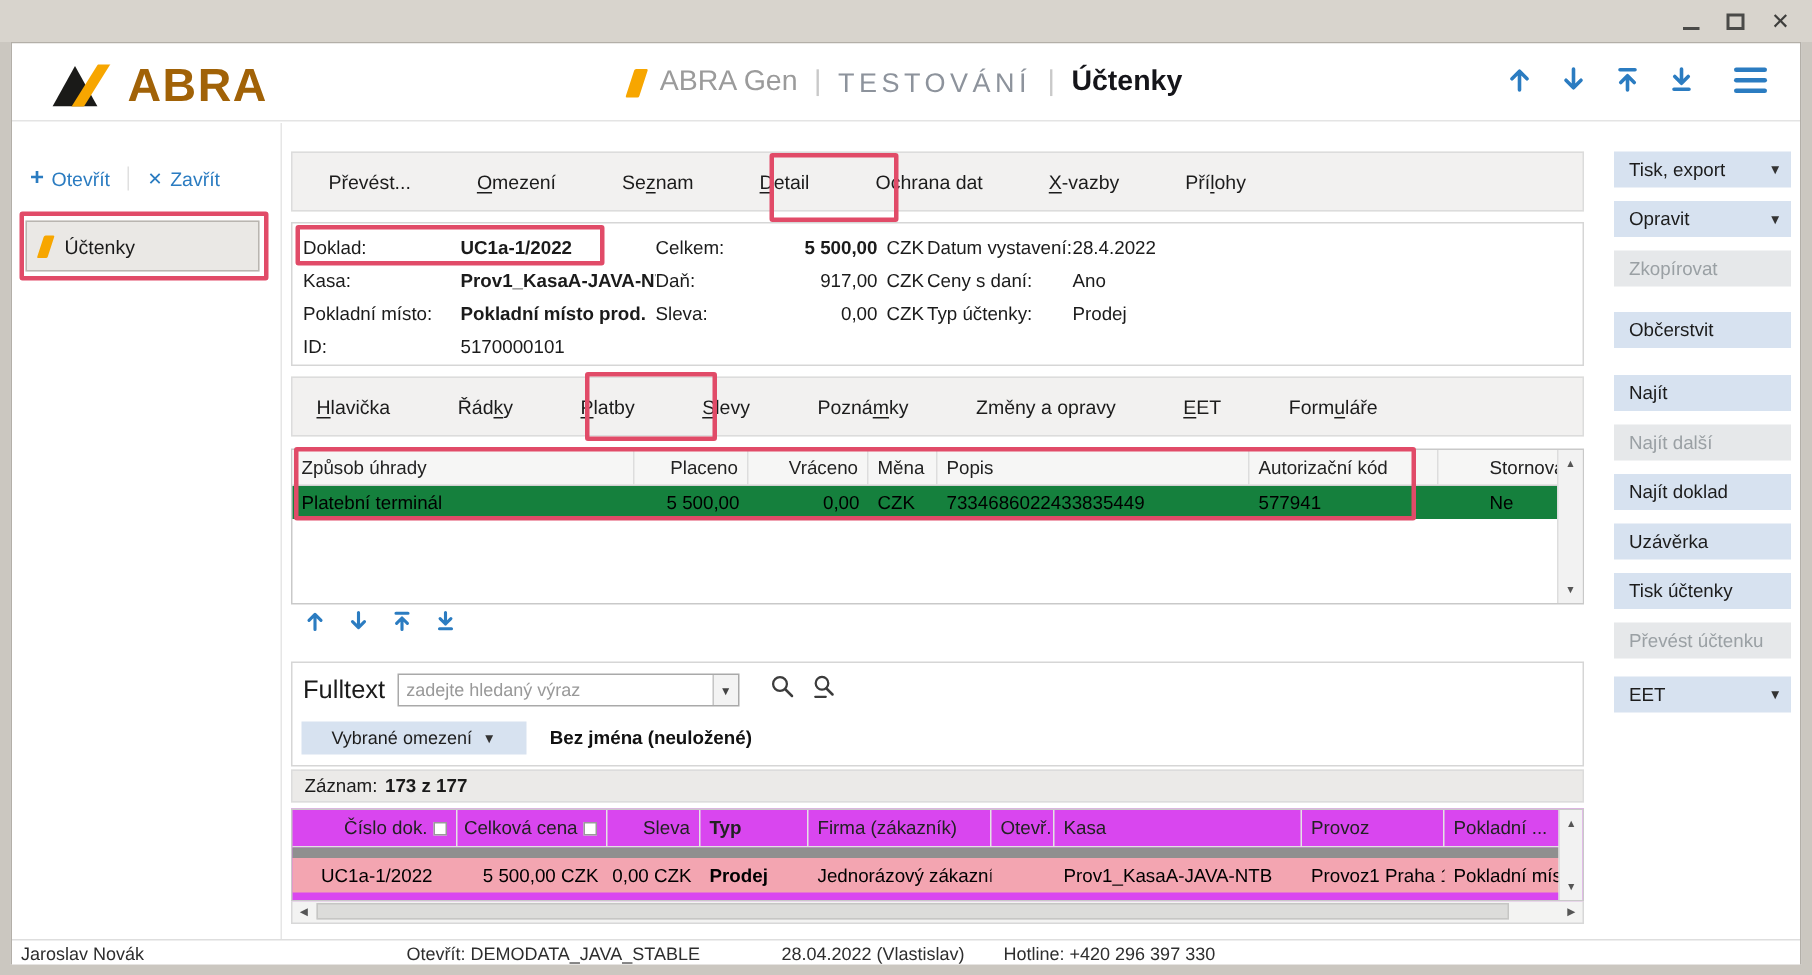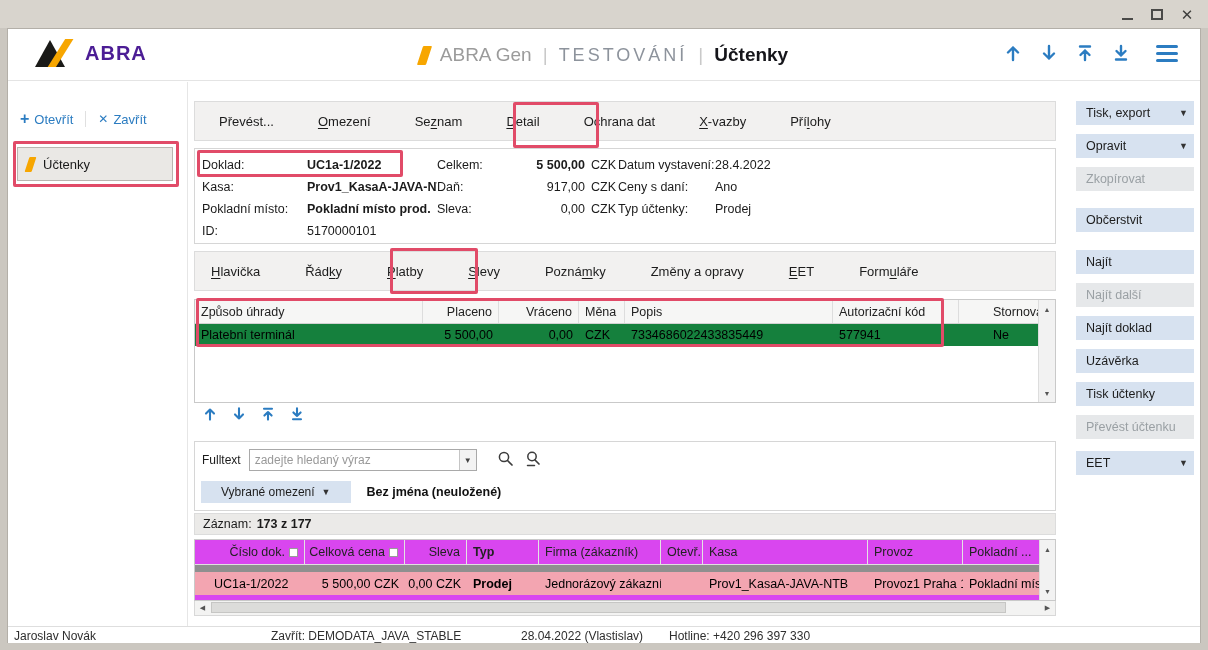--- a/index.html
+++ b/index.html
@@ -13,21 +13,21 @@
   .glyph-min{width:11px;height:2px;background:#4a4a48;margin-top:9px;}
   .glyph-max{width:12px;height:11px;border:2px solid #4a4a48;}
   .glyph-close{font-size:15px;color:#3e3e3c;line-height:1;}
 
   
   .window{position:absolute;left:7px;top:28px;width:1194px;height:615px;background:#fff;border:1px solid #b3afa8;}
 
   
   .app-header{position:absolute;left:0;top:0;width:100%;height:52px;background:#fff;border-bottom:1px solid #e4e4e4;}
   .logo{position:absolute;left:26px;top:10px;display:flex;align-items:center;gap:7px;}
-  .logo-text{font-size:20px;font-weight:bold;color:#4c1d95;letter-spacing:1px;}
+  .logo-text{font-size:31px;font-weight:bold;color:#a16207;letter-spacing:1px;}
   .header-center{position:absolute;left:0;top:0;width:100%;height:52px;display:flex;align-items:center;justify-content:center;gap:11px;}
   .slash-icon{width:9px;height:19px;background:#f7a600;transform:skewX(-18deg);border-radius:1px;}
   .slash-icon.small{width:7px;height:15px;}
   .app-name{font-size:19px;color:#9b9b9b;}
   .env{font-size:18px;color:#8d939c;letter-spacing:3px;}
   .sep{font-size:19px;color:#c9c9c9;}
   .module{font-size:19px;color:#15151a;font-weight:600;}
   .header-icons{position:absolute;right:22px;top:14px;display:flex;align-items:center;gap:16px;}
   .nav-arrow{width:20px;height:20px;display:flex;align-items:center;justify-content:center;}
   .hamburger{display:flex;flex-direction:column;gap:4px;margin-left:9px;}
@@ -80,21 +80,21 @@
   .hs-btn.left{left:0;}
   .hs-btn.right{right:0;}
   .hs-thumb{position:absolute;left:16px;top:1px;width:795px;height:11px;background:#dcdcda;border:1px solid #c6c6c4;}
 
   
   .pay-nav{position:absolute;left:194px;top:377px;display:flex;gap:13px;align-items:center;}
 
   
   .search-panel{position:absolute;left:186px;top:412px;width:862px;height:70px;background:#fff;border:1px solid #d6d6d6;}
   .ft-row{position:absolute;left:7px;top:7px;display:flex;align-items:center;gap:8px;}
-  .ft-label{font-size:12px;color:#1b1b1b;}
+  .ft-label{font-size:17px;color:#1b1b1b;}
   .ft-combo{width:228px;height:22px;border:1px solid #a9a9a9;display:flex;align-items:center;background:#fff;}
   .ft-input{flex:1;border:none;outline:none;font-size:12px;color:#333;padding:0 5px;min-width:0;font-family:inherit;background:transparent;}
   .ft-input::placeholder{color:#999;}
   .ft-dd{width:17px;height:100%;border-left:1px solid #c5c5c5;display:flex;align-items:center;justify-content:center;font-size:8px;color:#444;background:#f3f3f3;}
   .ft-icons{display:flex;gap:11px;margin-left:12px;align-items:center;}
   .filter-row{position:absolute;left:6px;top:39px;display:flex;align-items:center;gap:16px;}
   .filter-btn{height:22px;background:#d7e2f0;display:flex;align-items:center;gap:7px;padding:0 20px;font-size:12px;color:#1d1d1d;}
   .filter-btn .dd-glyph{font-size:9px;color:#333;}
   .filter-value{font-size:12.5px;font-weight:bold;color:#111;}
 
@@ -430,21 +430,21 @@
   <div class="side-btn disabled" style="top:386px">
       <span>Převést účtenku</span>
     </div>
   <div class="side-btn" style="top:422px">
       <span>EET</span>
       <span class="dd-arrow">▼</span>
     </div>
 
   <div class="status-bar">
     <span class="status-item" style="left:6px">Jaroslav Novák</span>
-    <span class="status-item" style="left:263px">Zavřít: DEMODATA_JAVA_STABLE</span>
+    <span class="status-item" style="left:263px">Otevřít: DEMODATA_JAVA_STABLE</span>
     <span class="status-item" style="left:513px">28.04.2022 (Vlastislav)</span>
     <span class="status-item" style="left:661px">Hotline: +420 296 397 330</span>
   </div>
 
   <div class="anno" style="left:5px;top:112px;width:166px;height:46px"></div>
   <div class="anno" style="left:505px;top:73px;width:86px;height:46px"></div>
   <div class="anno" style="left:189px;top:121px;width:206px;height:27px"></div>
   <div class="anno" style="left:382px;top:219px;width:88px;height:46px"></div>
   <div class="anno" style="left:188px;top:269px;width:748px;height:49px"></div>
 

